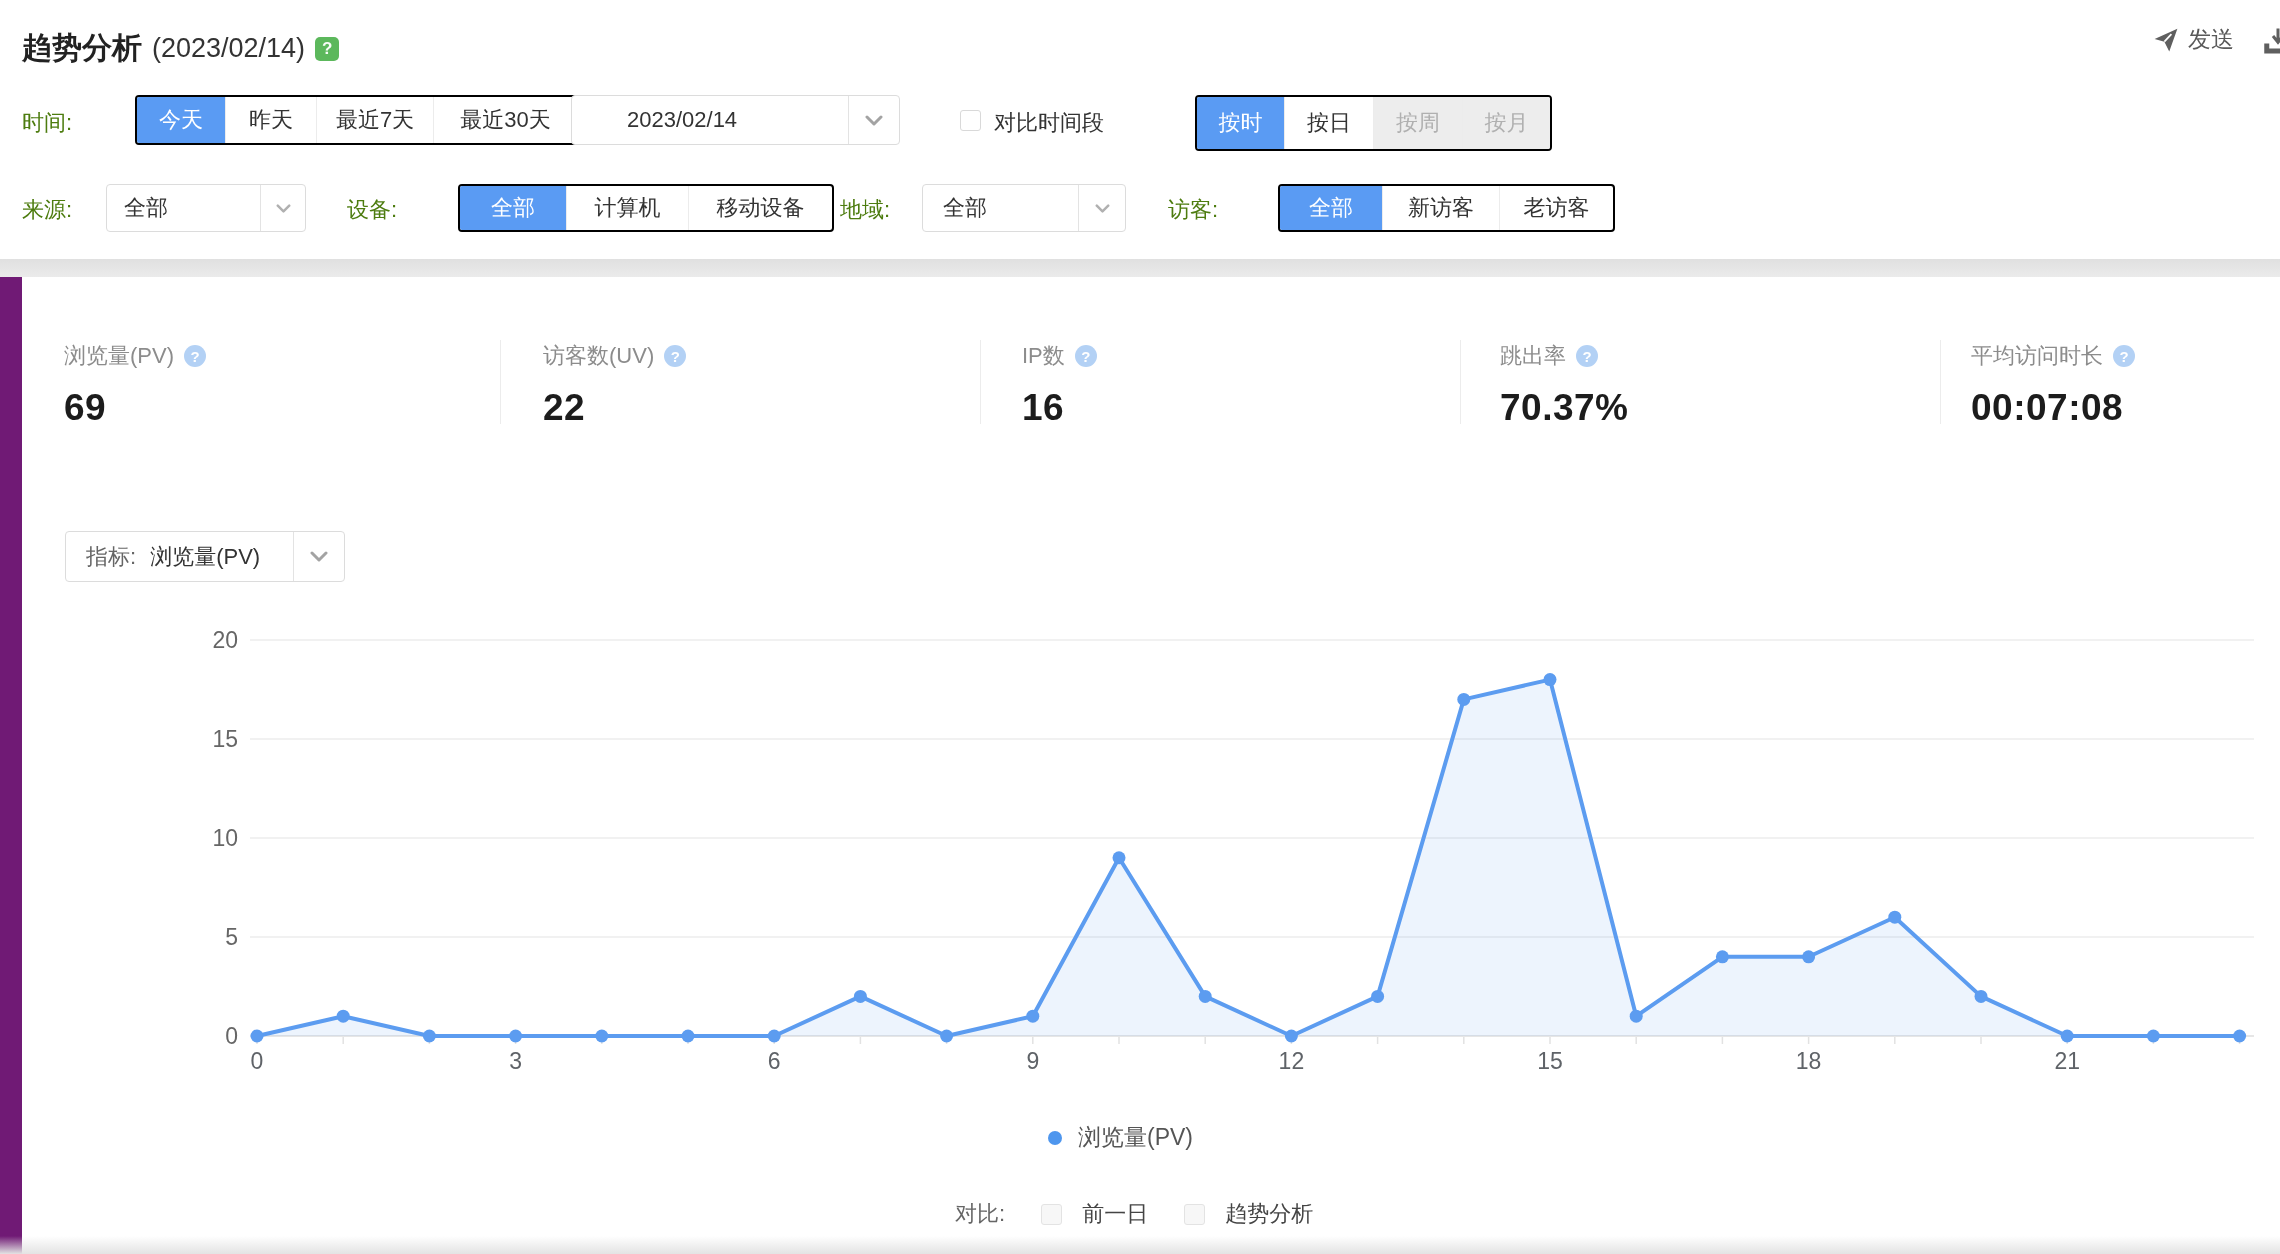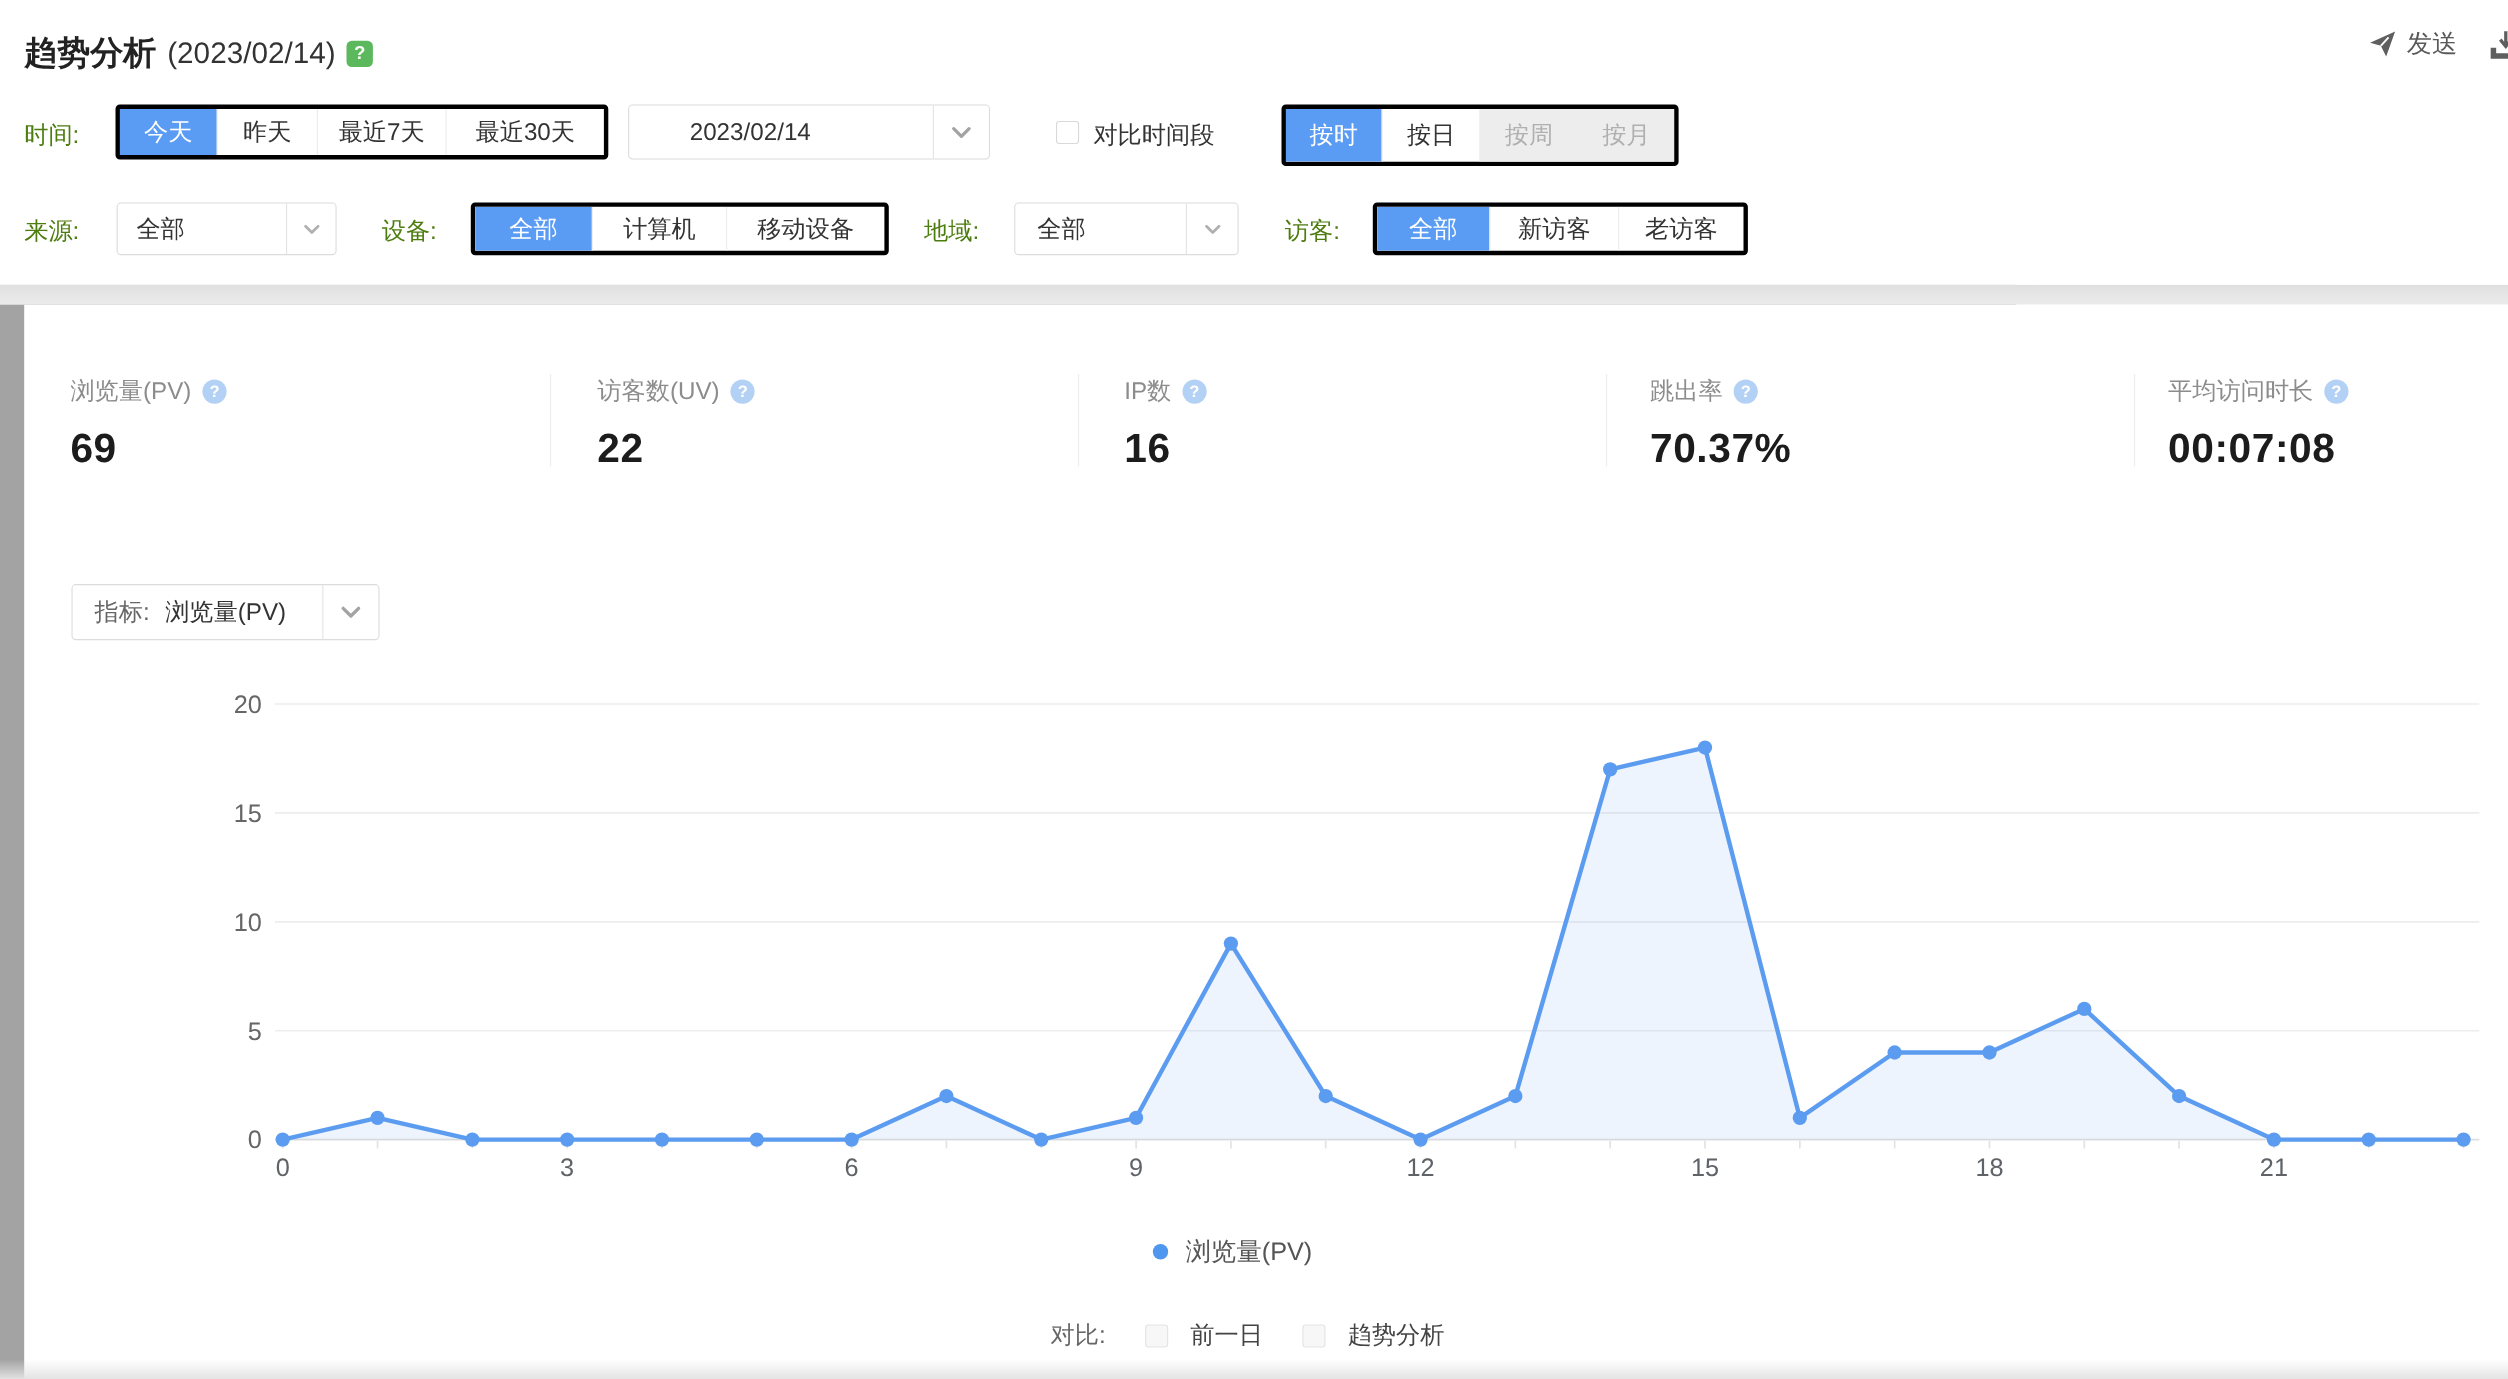--- a/index.html
+++ b/index.html
@@ -11,34 +11,34 @@
   .page-title{left:22px;top:28px;display:flex;align-items:center;gap:10px;}
   .t-main{font-size:30px;font-weight:bold;color:#222;}
   .t-date{font-size:27px;color:#333;}
   .help-green{width:24px;height:24px;border-radius:5px;background:#5cb85c;color:rgba(255,255,255,.95);
     font-size:17px;font-weight:bold;display:flex;align-items:center;justify-content:center;}
   .send{top:24px;right:46px;display:flex;align-items:center;gap:9px;color:#595959;font-size:23px;}
   .edge-icon{top:26px;right:0;width:17px;height:30px;overflow:hidden;}
 
   
   .f-label{font-size:22px;color:#4d7c0f;}
-  .btn-group{display:flex;border:4px solid #000000;border-radius:4px;background:#fff;box-sizing:border-box;overflow:hidden;}
+  .btn-group{display:flex;border:2px solid #000000;border-radius:4px;background:#fff;box-sizing:border-box;overflow:hidden;margin-left:30px;}
   .btn{display:flex;align-items:center;justify-content:center;font-size:22px;color:#333;cursor:pointer;
     border-left:1px solid #ececec;box-sizing:border-box;}
   .btn:first-child{border-left:none;}
   .btn.sel{background:#5a9bf3;color:#fff;border-left-color:#5a9bf3;}
   .btn.dis{background:#ededed;color:#b0b0b0;}
   .dd{display:flex;border:1px solid #dcdcdc;border-radius:4px;background:#fff;box-sizing:border-box;align-items:stretch;}
   .dd-val{display:flex;align-items:center;font-size:22px;color:#333;}
   .dd-car{display:flex;align-items:center;justify-content:center;border-left:1px solid #e3e3e3;}
   .chk{box-sizing:border-box;border:1px solid #d9d9d9;border-radius:3px;background:#fff;}
   .chk.lt{border-color:#e3e3e3;background:#f7f7f7;}
 
   
-  #lower{left:0;top:259px;width:1833px;height:995px;background:#a3a3a3;}
+  #lower{left:0;top:259px;width:1833px;height:995px;background:#701a75;}
   #band{left:0;top:0;width:2280px;height:18px;background:linear-gradient(#e0e0e0,#ebebeb);}
   #card{left:22px;top:18px;width:2258px;height:977px;background:#fff;position:absolute;}
 
   
   .metric{top:64px;display:flex;flex-direction:column;gap:16px;}
   .m-label-row{display:flex;align-items:center;gap:10px;}
   .m-label{font-size:22px;color:#8c8c8c;}
   .help-blue{width:22px;height:22px;border-radius:50%;background:#b3d1f5;color:#fff;font-size:15px;font-weight:bold;
     display:flex;align-items:center;justify-content:center;}
   .m-value{font-size:37px;font-weight:bold;color:#1c1c1c;letter-spacing:.5px;}

